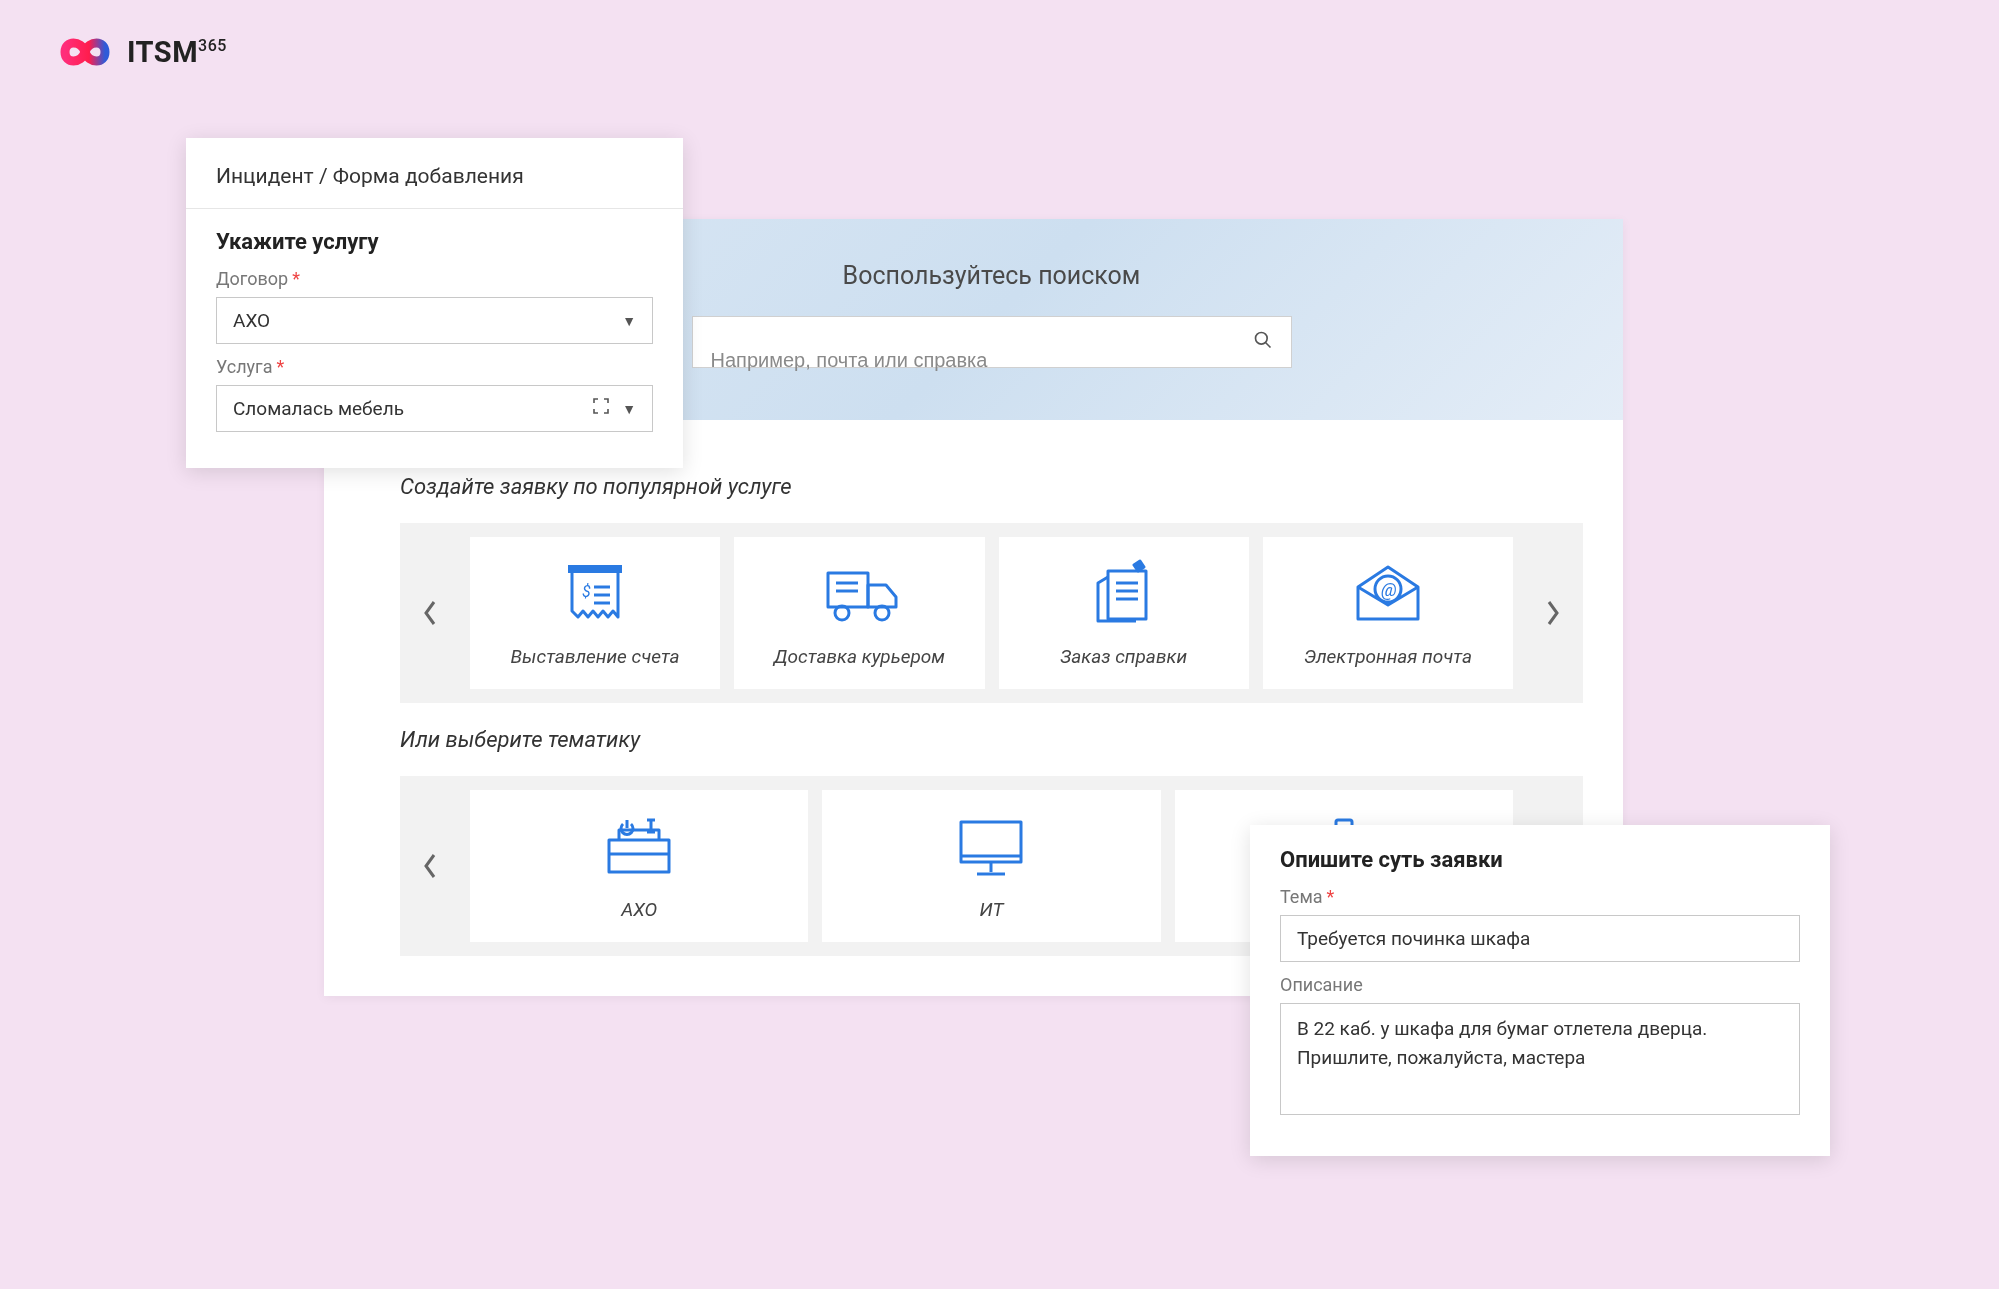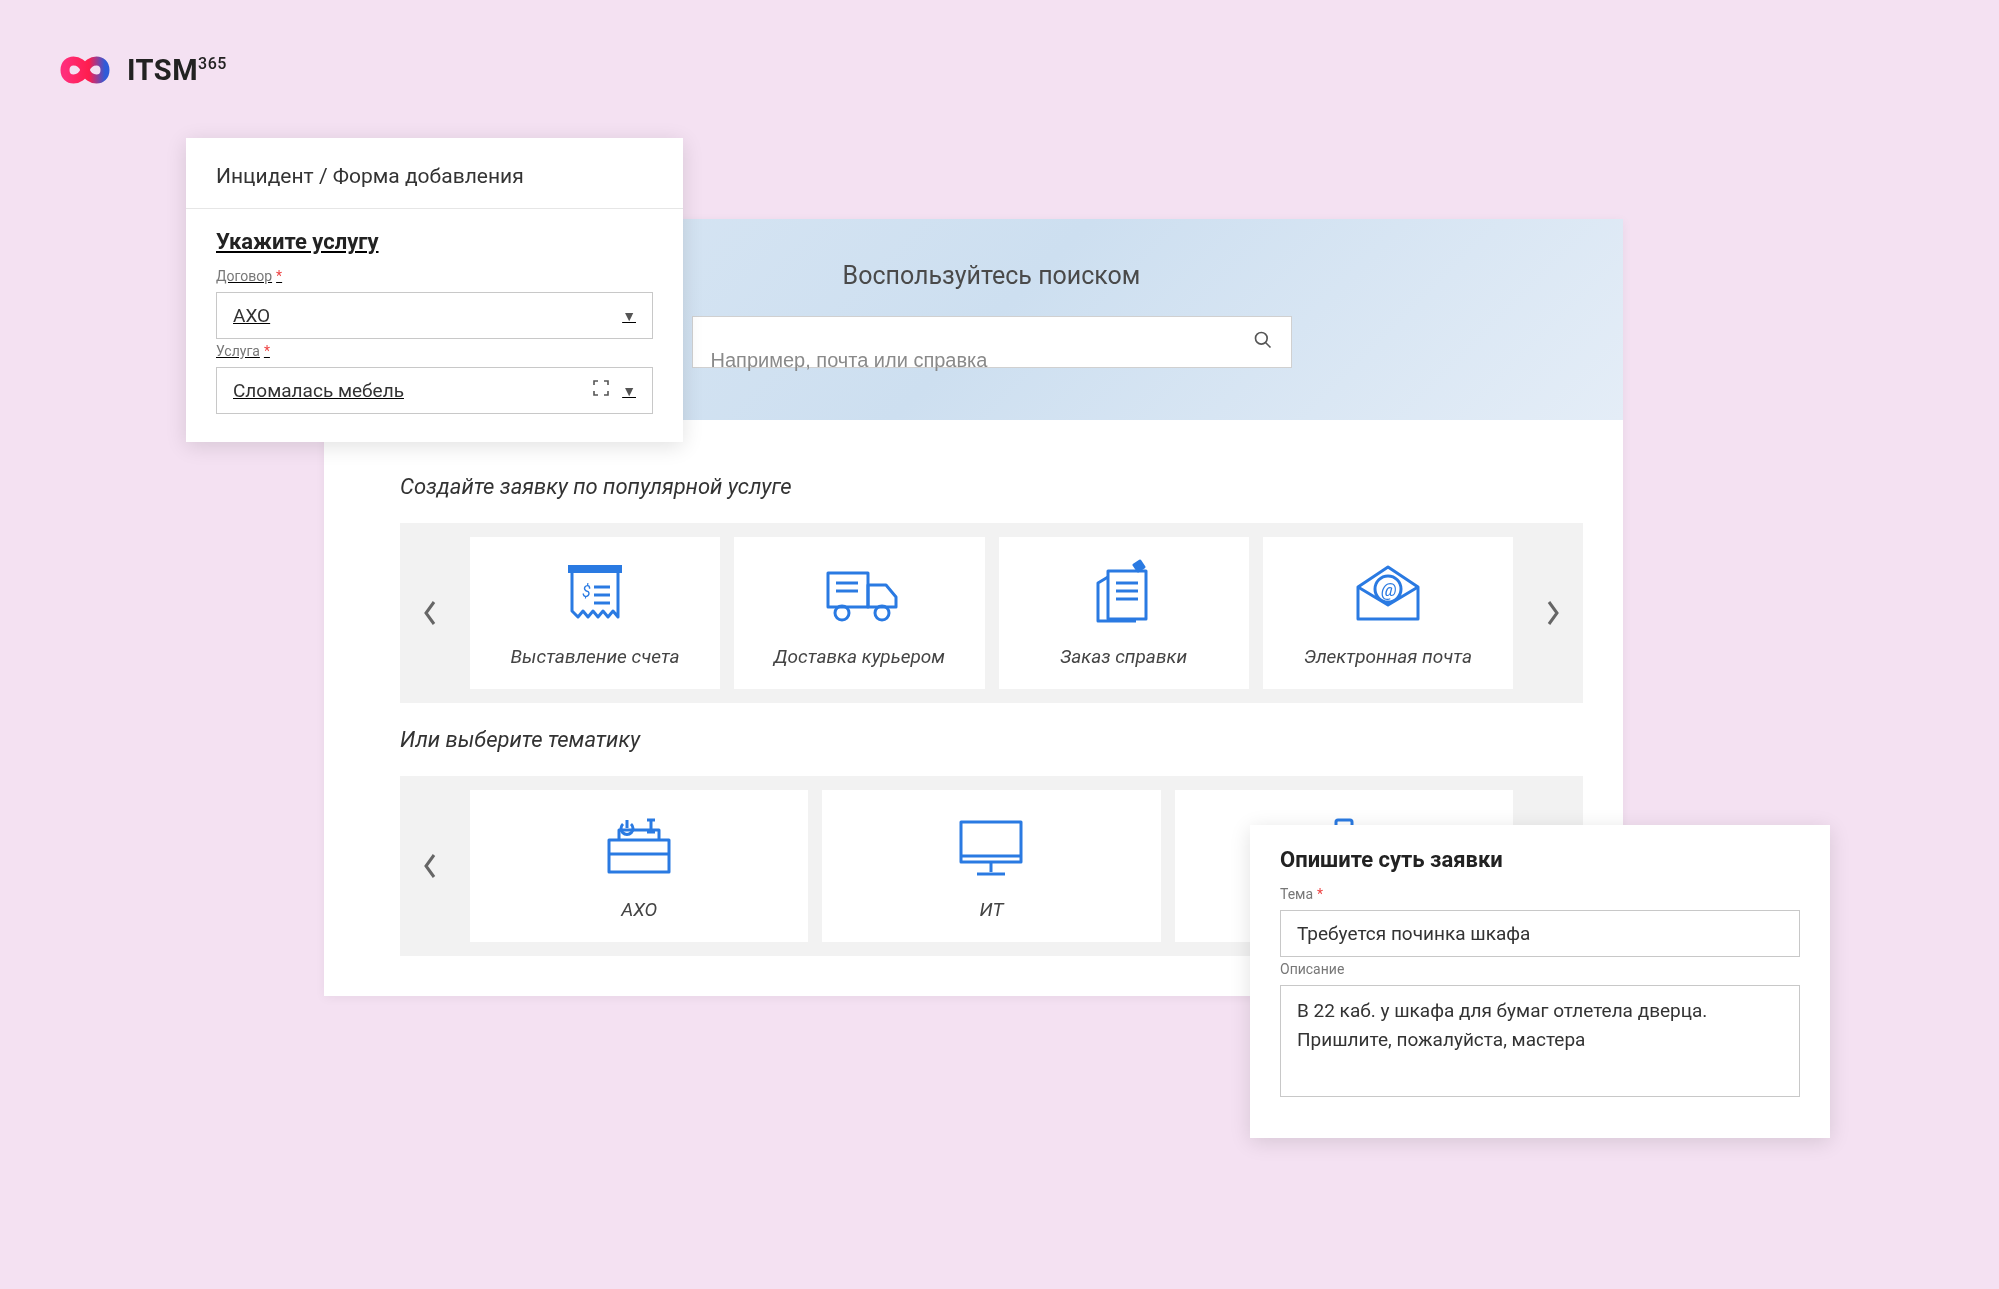--- a/index.html
+++ b/index.html
@@ -6,21 +6,21 @@
   body {
     font-family: -apple-system, BlinkMacSystemFont, "Segoe UI", Roboto, Arial, sans-serif;
     background: #f4e1f2;
     width: 1999px;
     height: 1289px;
     position: relative;
     overflow: hidden;
   }
   .logo {
     position: absolute;
-    top: 50px;
+    top: 32px;
     left: 55px;
     display: flex;
     align-items: center;
     gap: 10px;
   }
   .logo-mark { width: 62px; height: 40px; }
   .logo-text { font-size: 29px; font-weight: 700; color: #222; letter-spacing: 0.5px; }
   .logo-sup { font-size: 16px; font-weight: 500; vertical-align: super; }
 
   
@@ -81,23 +81,23 @@
     top: 138px; left: 186px;
     width: 497px;
     background: #fff;
     box-shadow: 0 4px 20px rgba(0,0,0,0.12);
   }
   .card-header {
     font-size: 21px; color: #333;
     padding: 26px 20px 20px 30px;
     border-bottom: 1px solid #e6e6e6;
   }
-  .card-body { padding: 20px 30px 28px 30px; text-decoration: underline; }
+  .card-body { padding: 20px 30px 36px 30px; }
   .group-title { font-size: 22px; font-weight: 700; color: #222; margin-bottom: 14px; }
-  .field-label { font-size: 14px; color: #777; margin-bottom: 8px; margin-top: 4px; }
+  .field-label { font-size: 18px; color: #777; margin-bottom: 8px; margin-top: 12px; }
   .req { color: #e44; margin-left: 4px; }
   .select, .text-input, .textarea {
     width: 100%;
     border: 1px solid #c8c8c8;
     background: #fff;
     font-size: 19px; color: #333;
     padding: 11px 16px;
     display: flex; align-items: center;
   }
   .select { justify-content: space-between; cursor: pointer; }

